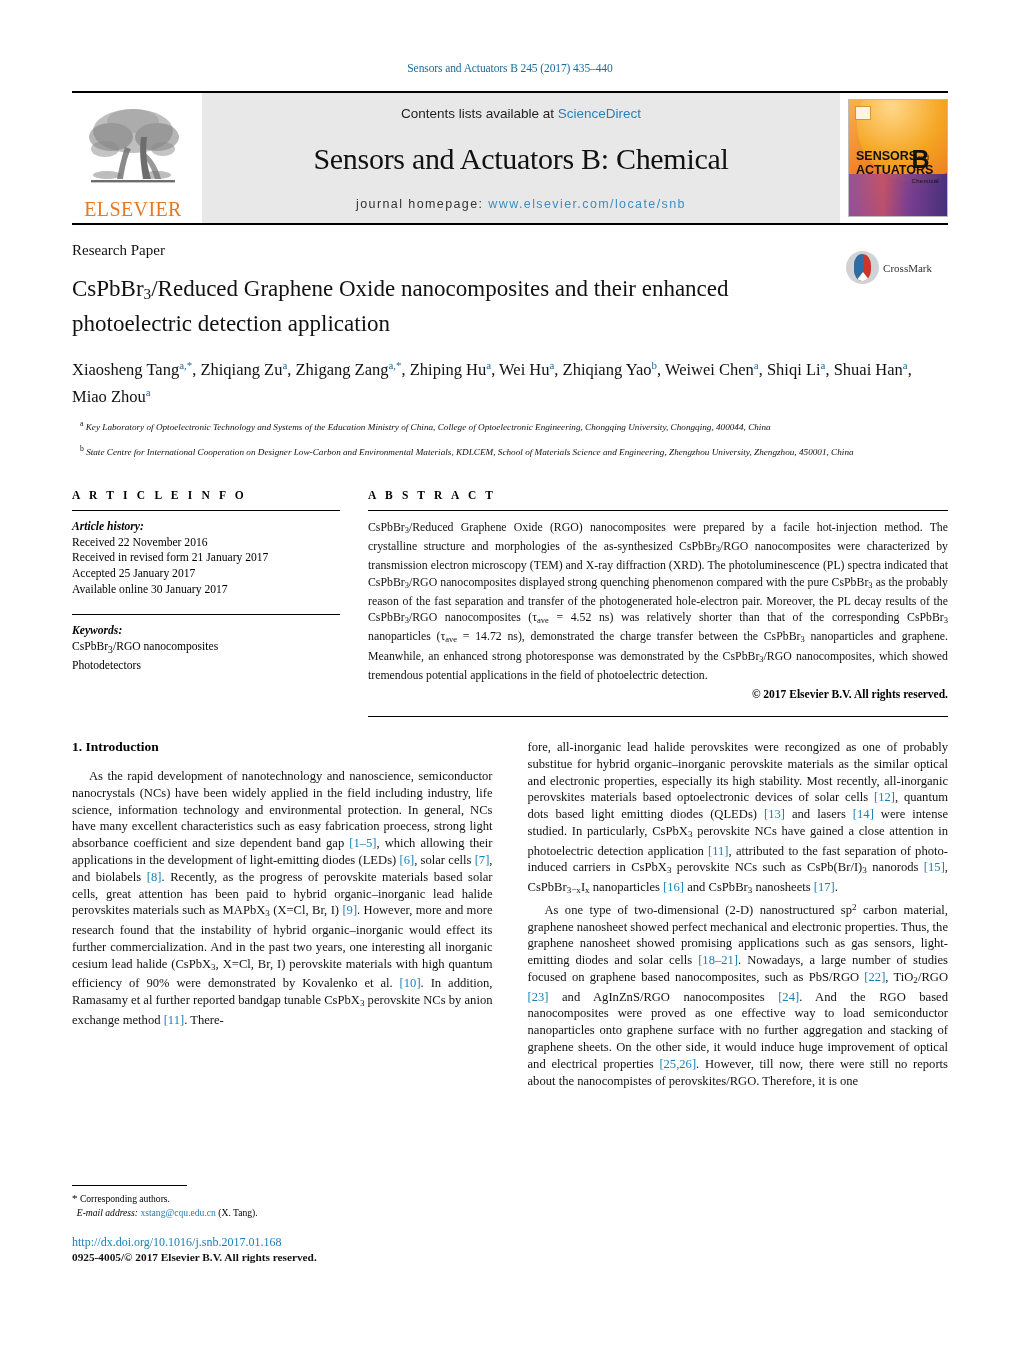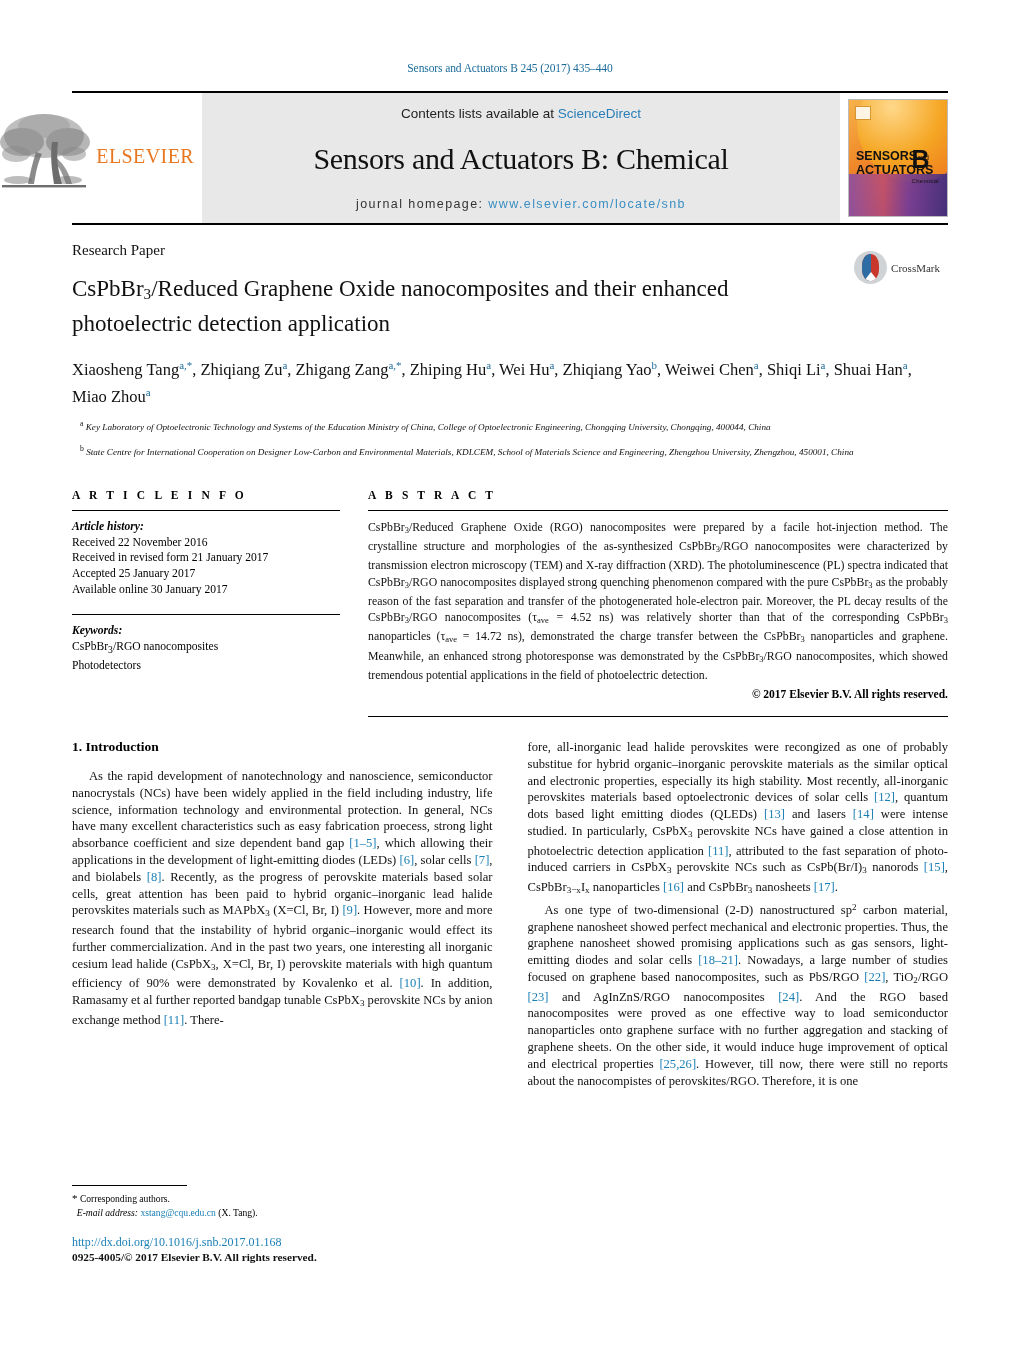--- a/index.html
+++ b/index.html
@@ -27,21 +27,21 @@
   
   .masthead {
     margin-top:17px;
     border-top:2.2px solid #000;
     display:flex;
     align-items:stretch;
     height:132px;
   }
   .elsevier-logo {
     width:122px; flex:0 0 122px;
-    display:flex; flex-direction:row;
+    display:flex; flex-direction:column;
     align-items:center; justify-content:flex-end;
     padding-bottom:4px;
   }
   .tree-wrap { width:104px; height:96px; position:relative; }
   .elsevier-word {
     color:#E87722;
     font-family:"Liberation Serif", serif;
     font-size:20px;
     font-weight:normal;
     letter-spacing:0.4px;
@@ -116,21 +116,21 @@
 
   
   .title-block { padding-top:17px; position:relative; }
   .kicker { font-size:15px; color:#111; margin-bottom:9px; }
   .paper-title {
     font-size:23px; line-height:29px; color:#111;
     max-width:690px; font-weight:normal;
   }
   .paper-title sub { font-size:0.66em; vertical-align:-0.22em; }
   .crossmark {
-    position:absolute; right:8px; top:26px;
+    position:absolute; right:16px; top:26px;
     display:flex; align-items:center; gap:4px;
   }
   .cm-badge {
     width:33px; height:33px; border-radius:50%;
     background:#cfd3d6;
     display:flex; align-items:center; justify-content:center;
     position:relative;
   }
   .cm-inner {
     width:17px; height:27px; border-radius:50% / 42%;

